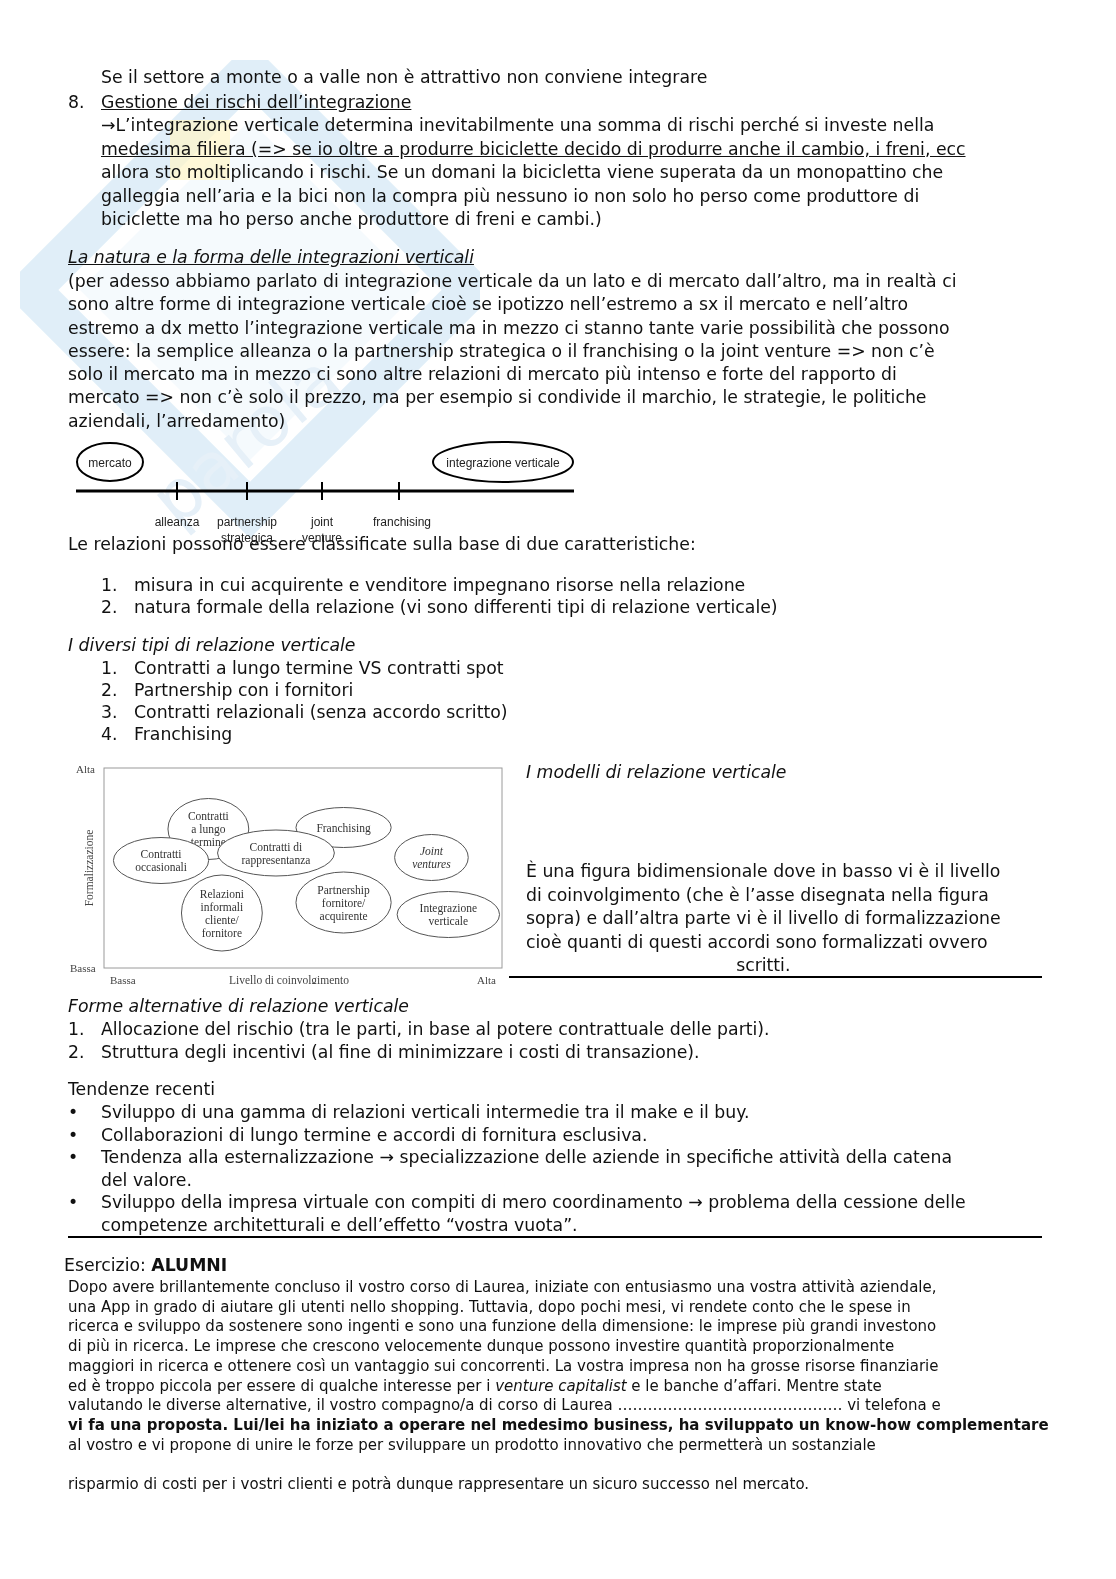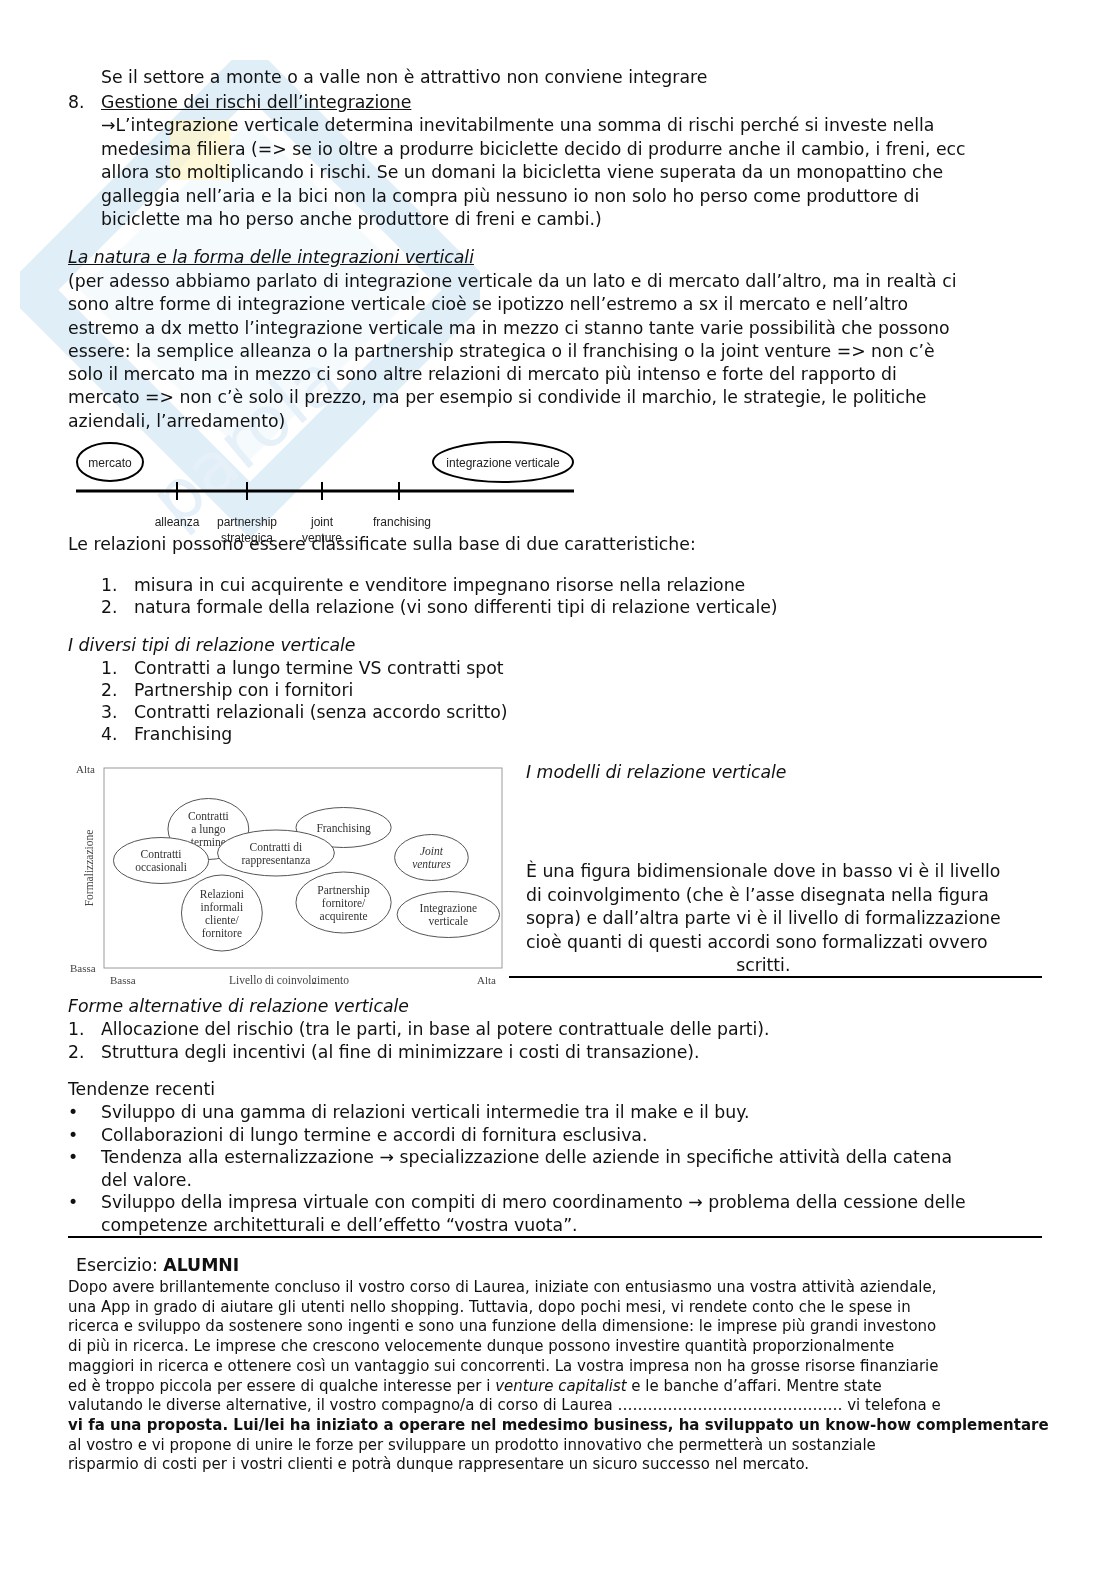--- a/index.html
+++ b/index.html
@@ -31,21 +31,21 @@
   <text x="110" y="420" font-size="70" fill="#e6f0f8" transform="rotate(-40 200 380)" style="font-family:'DejaVu Sans',sans-serif;">parola</text>
 </svg>
 
 <div class="page">
 
   <div class="abs line" style="left:101px; top:66px;">Se il settore a monte o a valle non è attrattivo non conviene integrare</div>
   <div class="abs line" style="left:68px; top:91px;">8.</div>
   <div class="abs line u" style="left:101px; top:91px;">Gestione dei rischi dell’integrazione </div>
   <div id="top-body" class="abs" style="left:101px; top:114px;">
       <div style="line-height:23.5px; white-space:nowrap;">→L’integrazione verticale determina inevitabilmente una somma di rischi perché si investe nella</div>
-      <div style="line-height:23.5px; white-space:nowrap;">medesima filiera (=&gt; se io oltre a produrre biciclette decido di produrre anche il cambio, i freni, ecc</div>
+      <div style="line-height:23.5px; white-space:nowrap;text-decoration:underline;">medesima filiera (=&gt; se io oltre a produrre biciclette decido di produrre anche il cambio, i freni, ecc</div>
       <div style="line-height:23.5px; white-space:nowrap;">allora sto moltiplicando i rischi. Se un domani la bicicletta viene superata da un monopattino che</div>
       <div style="line-height:23.5px; white-space:nowrap;">galleggia nell’aria e la bici non la compra più nessuno io non solo ho perso come produttore di</div>
       <div style="line-height:23.5px; white-space:nowrap;">biciclette ma ho perso anche produttore di freni e cambi.)</div>
     </div>
 
   <div class="abs line i u" style="left:68px; top:246px;">La natura e la forma delle integrazioni verticali</div>
   <div id="natura-body" class="abs" style="left:68px; top:270px;">
       <div style="line-height:23.3px; white-space:nowrap;">(per adesso abbiamo parlato di integrazione verticale da un lato e di mercato dall’altro, ma in realtà ci</div>
       <div style="line-height:23.3px; white-space:nowrap;">sono altre forme di integrazione verticale cioè se ipotizzo nell’estremo a sx il mercato e nell’altro</div>
       <div style="line-height:23.3px; white-space:nowrap;">estremo a dx metto l’integrazione verticale ma in mezzo ci stanno tante varie possibilità che possono</div>
@@ -174,29 +174,29 @@
         <div>del valore.</div>
       </div>
       <div style="position:relative; padding-left:33px; line-height:22.5px; white-space:nowrap;">
         <span style="position:absolute; left:0;">•</span>
         <div>Sviluppo della impresa virtuale con compiti di mero coordinamento → problema della cessione delle</div>
         <div>competenze architetturali e dell’effetto “vostra vuota”.</div>
       </div>
     </div>
   <div class="hr" style="left:68px; top:1236px; width:974px;"></div>
 
-  <div class="abs line" style="left:76px; top:1254px;text-align:center;">
+  <div class="abs line" style="left:64px; top:1254px;text-align:center;">
     <span>Esercizio: </span><b>ALUMNI</b>
   </div>
   <div id="esercizio-body" class="abs small" style="left:68px; top:1278px;">
       <div style="white-space:nowrap;">Dopo avere brillantemente concluso il vostro corso di Laurea, iniziate con entusiasmo una vostra attività aziendale,</div>
       <div style="white-space:nowrap;">una App in grado di aiutare gli utenti nello shopping. Tuttavia, dopo pochi mesi, vi rendete conto che le spese in</div>
       <div style="white-space:nowrap;">ricerca e sviluppo da sostenere sono ingenti e sono una funzione della dimensione: le imprese più grandi investono</div>
       <div style="white-space:nowrap;">di più in ricerca. Le imprese che crescono velocemente dunque possono investire quantità proporzionalmente</div>
       <div style="white-space:nowrap;">maggiori in ricerca e ottenere così un vantaggio sui concorrenti. La vostra impresa non ha grosse risorse finanziarie</div>
       <div style="white-space:nowrap;"><span>ed è troppo piccola per essere di qualche interesse per i </span><i>venture capitalist</i><span> e le banche d’affari. Mentre state</span></div>
       <div style="white-space:nowrap;">valutando le diverse alternative, il vostro compagno/a di corso di Laurea ………………………………………  vi telefona e</div>
       <div style="white-space:nowrap;font-weight:bold;">vi fa una proposta. Lui/lei ha iniziato a operare nel medesimo business, ha sviluppato un know-how complementare</div>
       <div style="white-space:nowrap;">al vostro e vi propone di unire le forze per sviluppare un prodotto innovativo che permetterà un sostanziale</div>
-      <div style="white-space:nowrap;">risparmio di costi per i vostri clienti e potrà dunque rappresentare un sicuro successo nel mercato.</div>
+      <div style="white-space:nowrap;margin-top:20px;">risparmio di costi per i vostri clienti e potrà dunque rappresentare un sicuro successo nel mercato.</div>
     </div>
 
 </div>
 
 </body></html>

